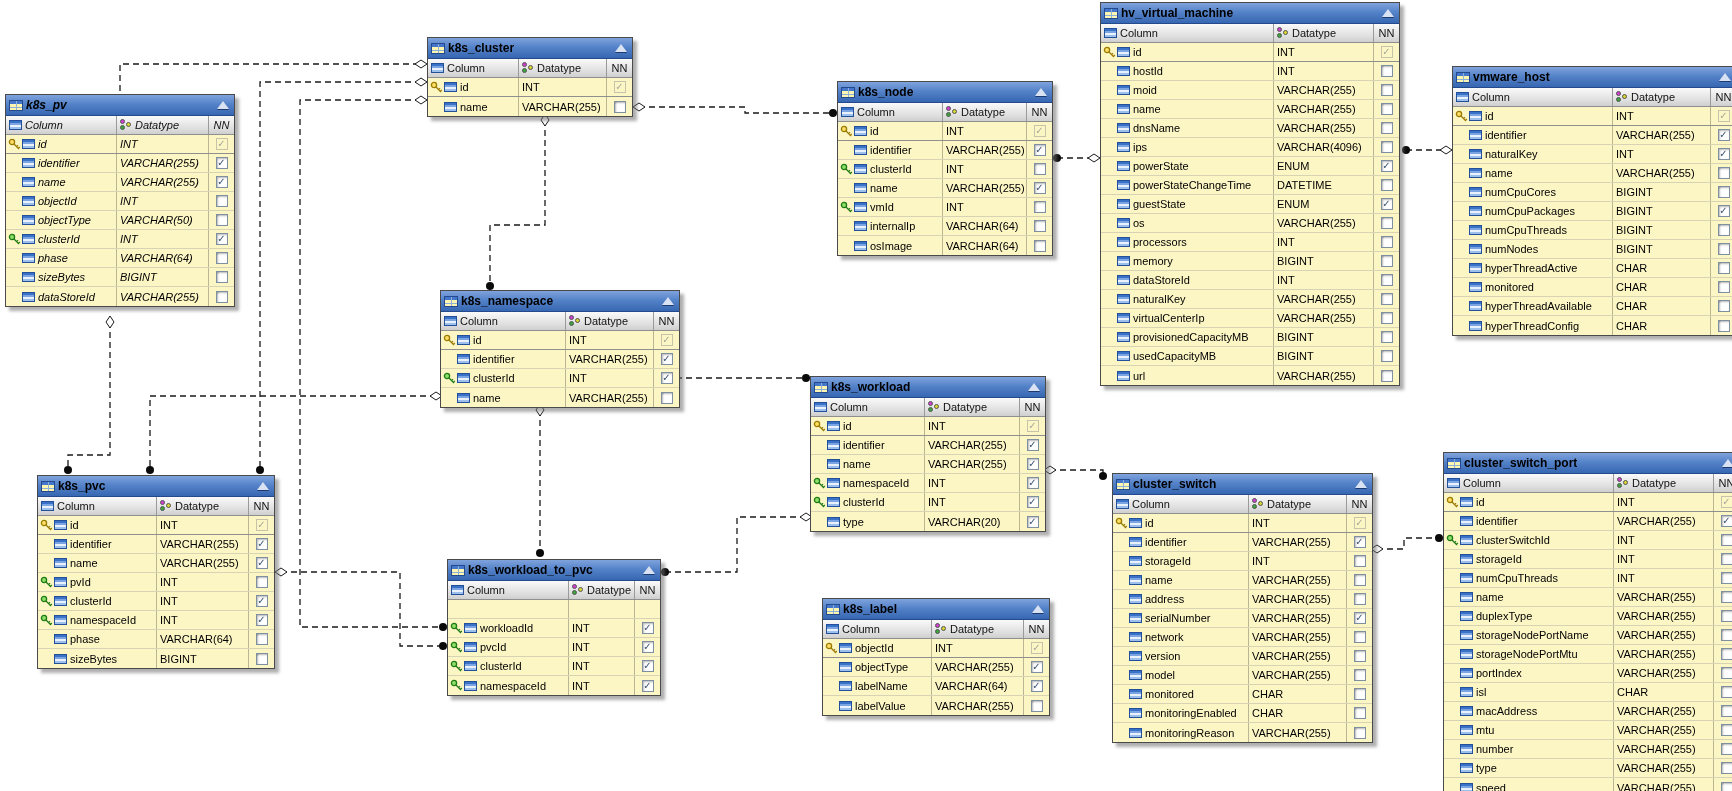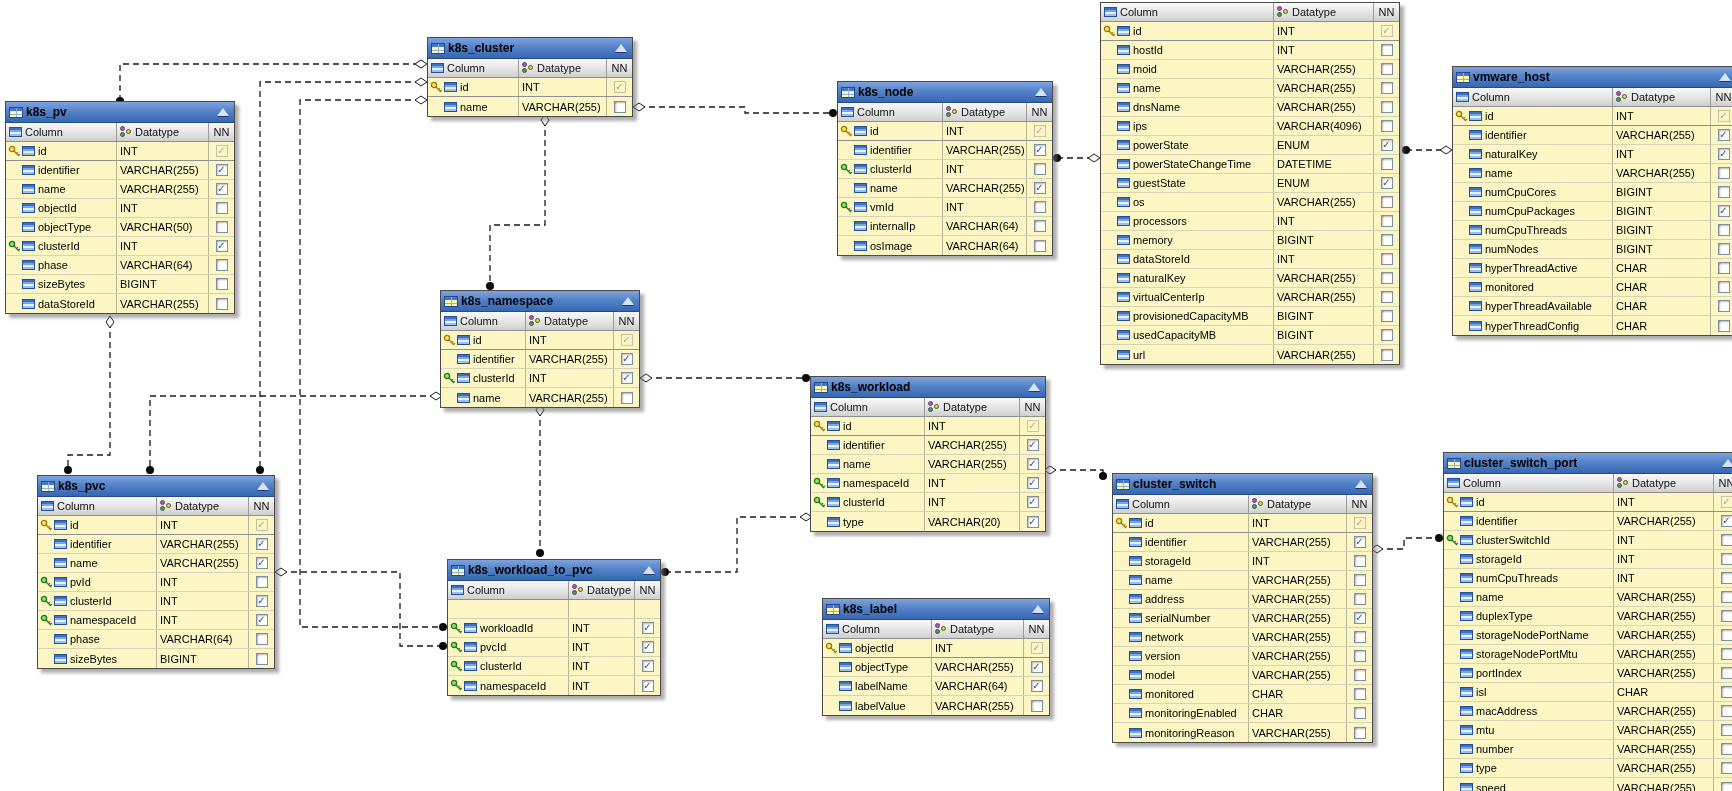--- a/index.html
+++ b/index.html
@@ -122,21 +122,21 @@
         <path d="M1050 470 L 1103 470 L 1103 476" fill="none" stroke="#1a1a1a" stroke-width="1.3" stroke-dasharray="6 4"></path>
         <polygon points="1044,470 1050,466 1056,470 1050,474" fill="#ffffff" stroke="#1a1a1a"></polygon>
         <circle cx="1103" cy="476" r="4" fill="#0a0a0a"></circle>
       </g>
       <g>
         <path d="M1377 549 L 1404 549 L 1404 538 L 1439 538" fill="none" stroke="#1a1a1a" stroke-width="1.3" stroke-dasharray="6 4"></path>
         <polygon points="1371,549 1377,545 1383,549 1377,553" fill="#ffffff" stroke="#1a1a1a"></polygon>
         <circle cx="1439" cy="538" r="4" fill="#0a0a0a"></circle>
       </g>
     </svg>
-    <div class="ertable" style="left: 5px; top: 101px; width: 230px;">
+    <div class="ertable" style="left: 5px; top: 94px; width: 230px; font-style: italic;">
       <div class="hd">
         <div class="tbico"></div>
         <div class="hd-title">k8s_pv</div>
         <div class="collapse"></div>
       </div>
       <div class="ch">
         <div class="cell-name">
           <div class="colico"></div>
           <div>Column</div>
         </div>
@@ -459,20 +459,25 @@
         </div>
         <div class="cell-type" style="width: 84px;">
           <div>VARCHAR(64)</div>
         </div>
         <div class="cell-nn">
           <div class="nnbox no"></div>
         </div>
       </div>
     </div>
     <div class="ertable" style="left: 1100px; top: 2px; width: 300px;">
+      <div class="hd">
+        <div class="tbico"></div>
+        <div class="hd-title">hv_virtual_machine</div>
+        <div class="collapse"></div>
+      </div>
       <div class="ch">
         <div class="cell-name">
           <div class="colico"></div>
           <div>Column</div>
         </div>
         <div class="cell-type" style="width: 100px;">
           <div class="dtico">
             <i class="d1"></i>
             <i class="d2"></i>
             <i class="d3"></i>
@@ -901,21 +906,21 @@
           <div>hyperThreadConfig</div>
         </div>
         <div class="cell-type" style="width: 98px;">
           <div>CHAR</div>
         </div>
         <div class="cell-nn">
           <div class="nnbox no"></div>
         </div>
       </div>
     </div>
-    <div class="ertable" style="left: 440px; top: 290px; width: 200px;">
+    <div class="ertable" style="left: 440px; top: 290px; width: 240px;">
       <div class="hd">
         <div class="tbico"></div>
         <div class="hd-title">k8s_namespace</div>
         <div class="collapse"></div>
       </div>
       <div class="ch">
         <div class="cell-name">
           <div class="colico"></div>
           <div>Column</div>
         </div>

